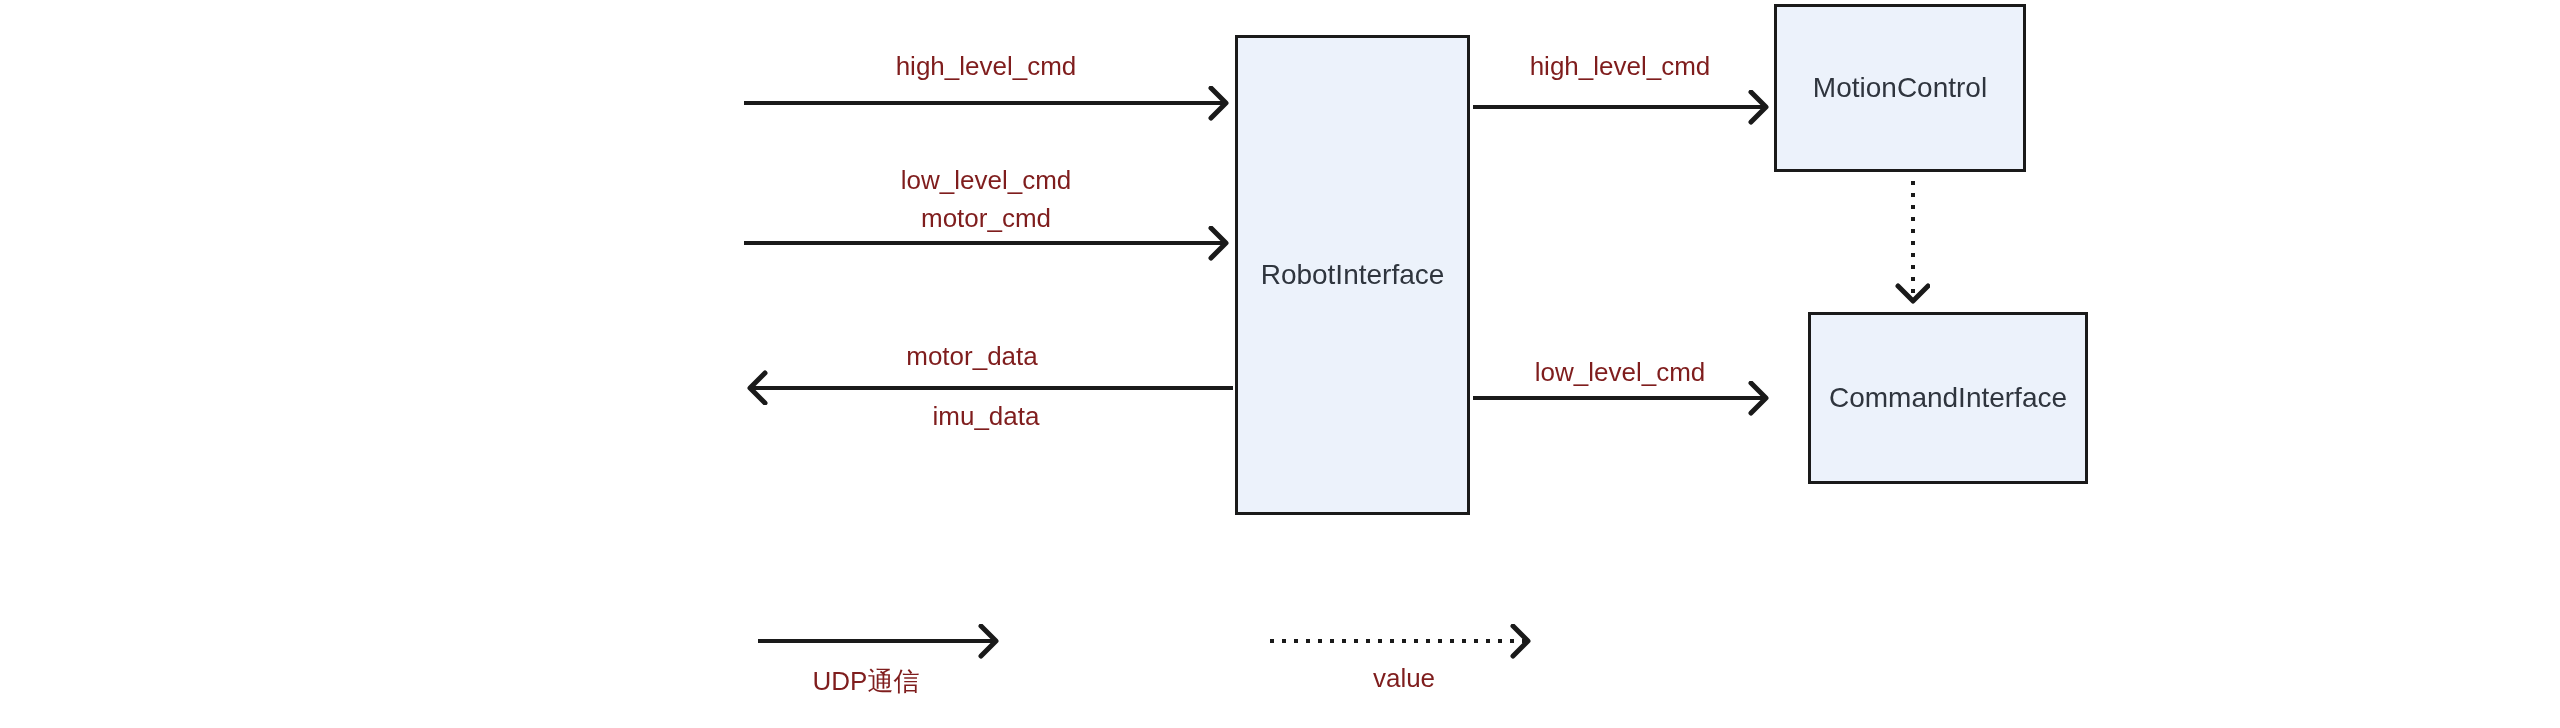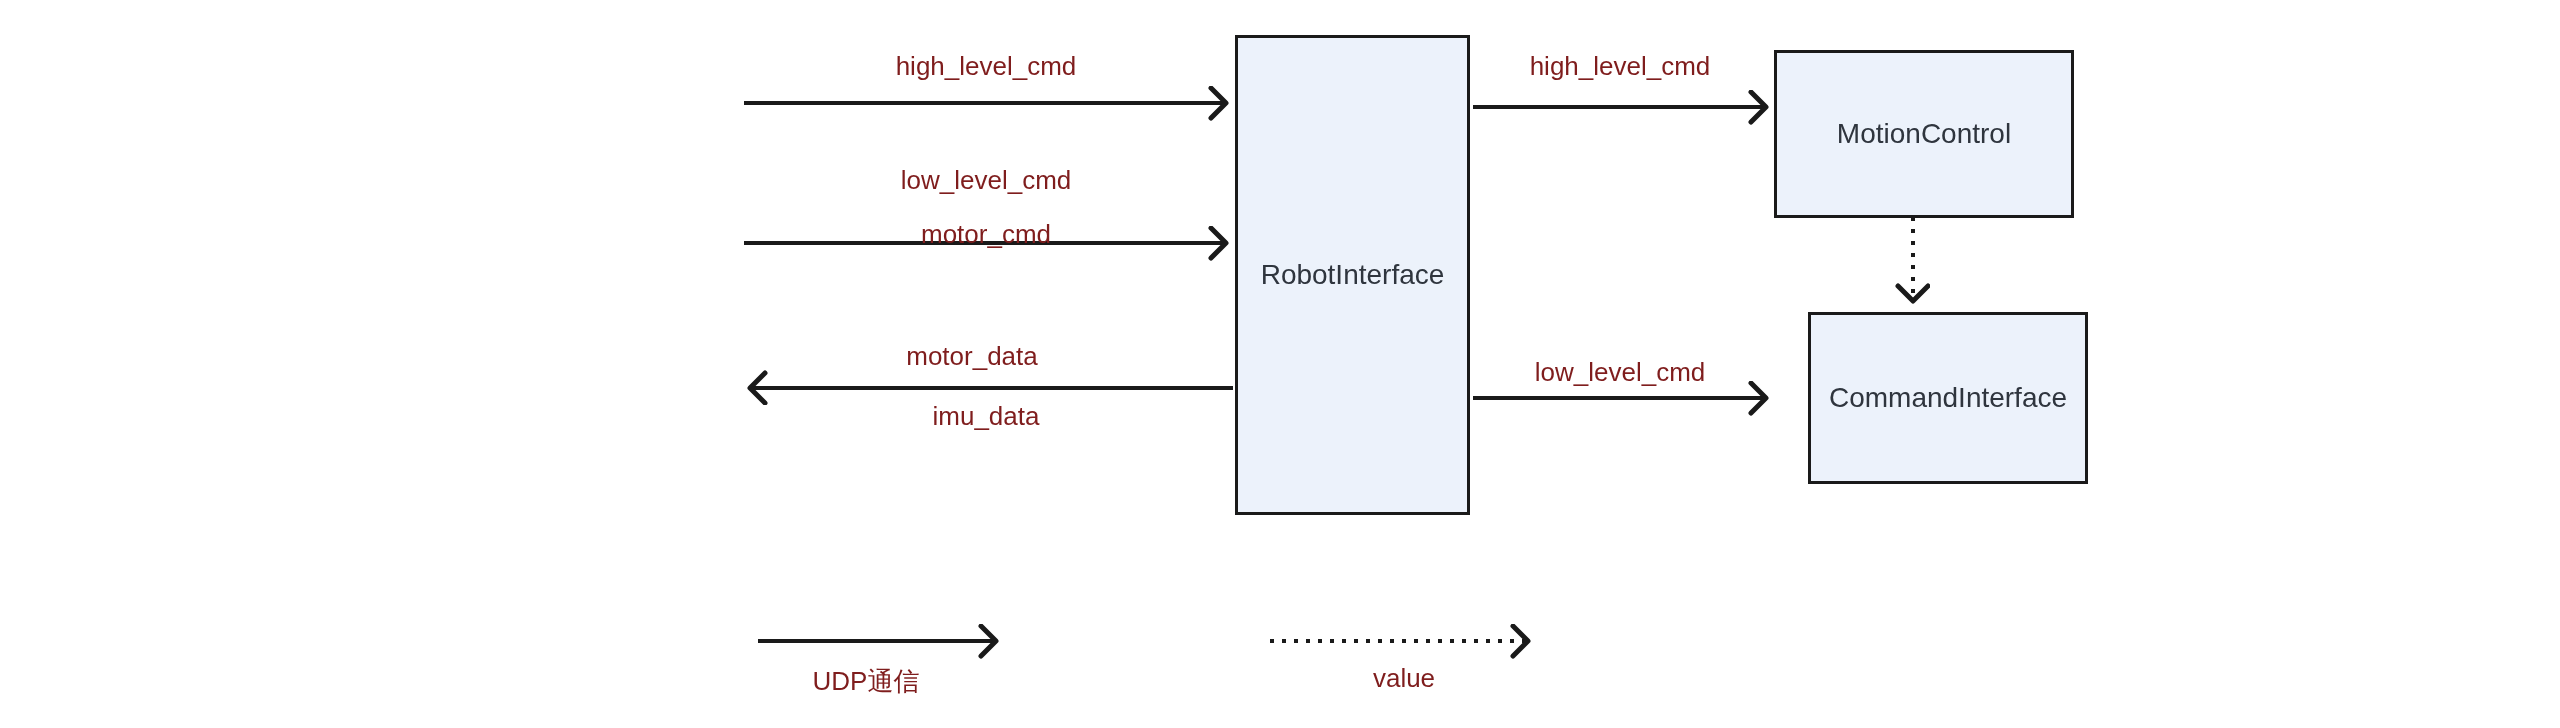--- a/index.html
+++ b/index.html
@@ -23,32 +23,32 @@
     border: 3px solid #1a1a1a;
     display: flex;
     align-items: center;
     justify-content: center;
     font-size: 28px;
     color: #2f353e;
     text-align: center;
   }
   .node-sdk            { left: 505px;  top: 4px;   width: 235px; height: 480px; }
   .node-robot          { left: 1235px; top: 4px;   width: 235px; height: 480px; margin-top: 31px; }
-  .node-motion         { left: 1774px; top: 4px;   width: 300px; height: 168px; margin-top: 46px; }
+  .node-motion         { left: 1774px; top: 4px;   width: 252px; height: 168px; }
   .node-command        { left: 1808px; top: 312px; width: 280px; height: 172px; }
   .edge-label {
     position: absolute;
     transform: translate(-50%, -50%);
     font-size: 26px;
     color: #7f1d1d;
     white-space: nowrap;
   }
   .lbl-e1  { left: 986px;  top: 66px;  }
   .lbl-e2a { left: 986px;  top: 180px; }
-  .lbl-e2b { left: 986px;  top: 234px; }
+  .lbl-e2b { left: 986px;  top: 218px; }
   .lbl-e3a { left: 972px;  top: 356px; }
   .lbl-e3b { left: 986px;  top: 416px; }
   .lbl-e4  { left: 1620px; top: 66px;  }
   .lbl-e5  { left: 1620px; top: 372px; }
   .lbl-legend-solid  { left: 866px;  top: 681px; }
   .lbl-legend-dotted { left: 1388px; top: 678px; margin-left: 16px; }
 </style>
 </head>
 <body>
 

